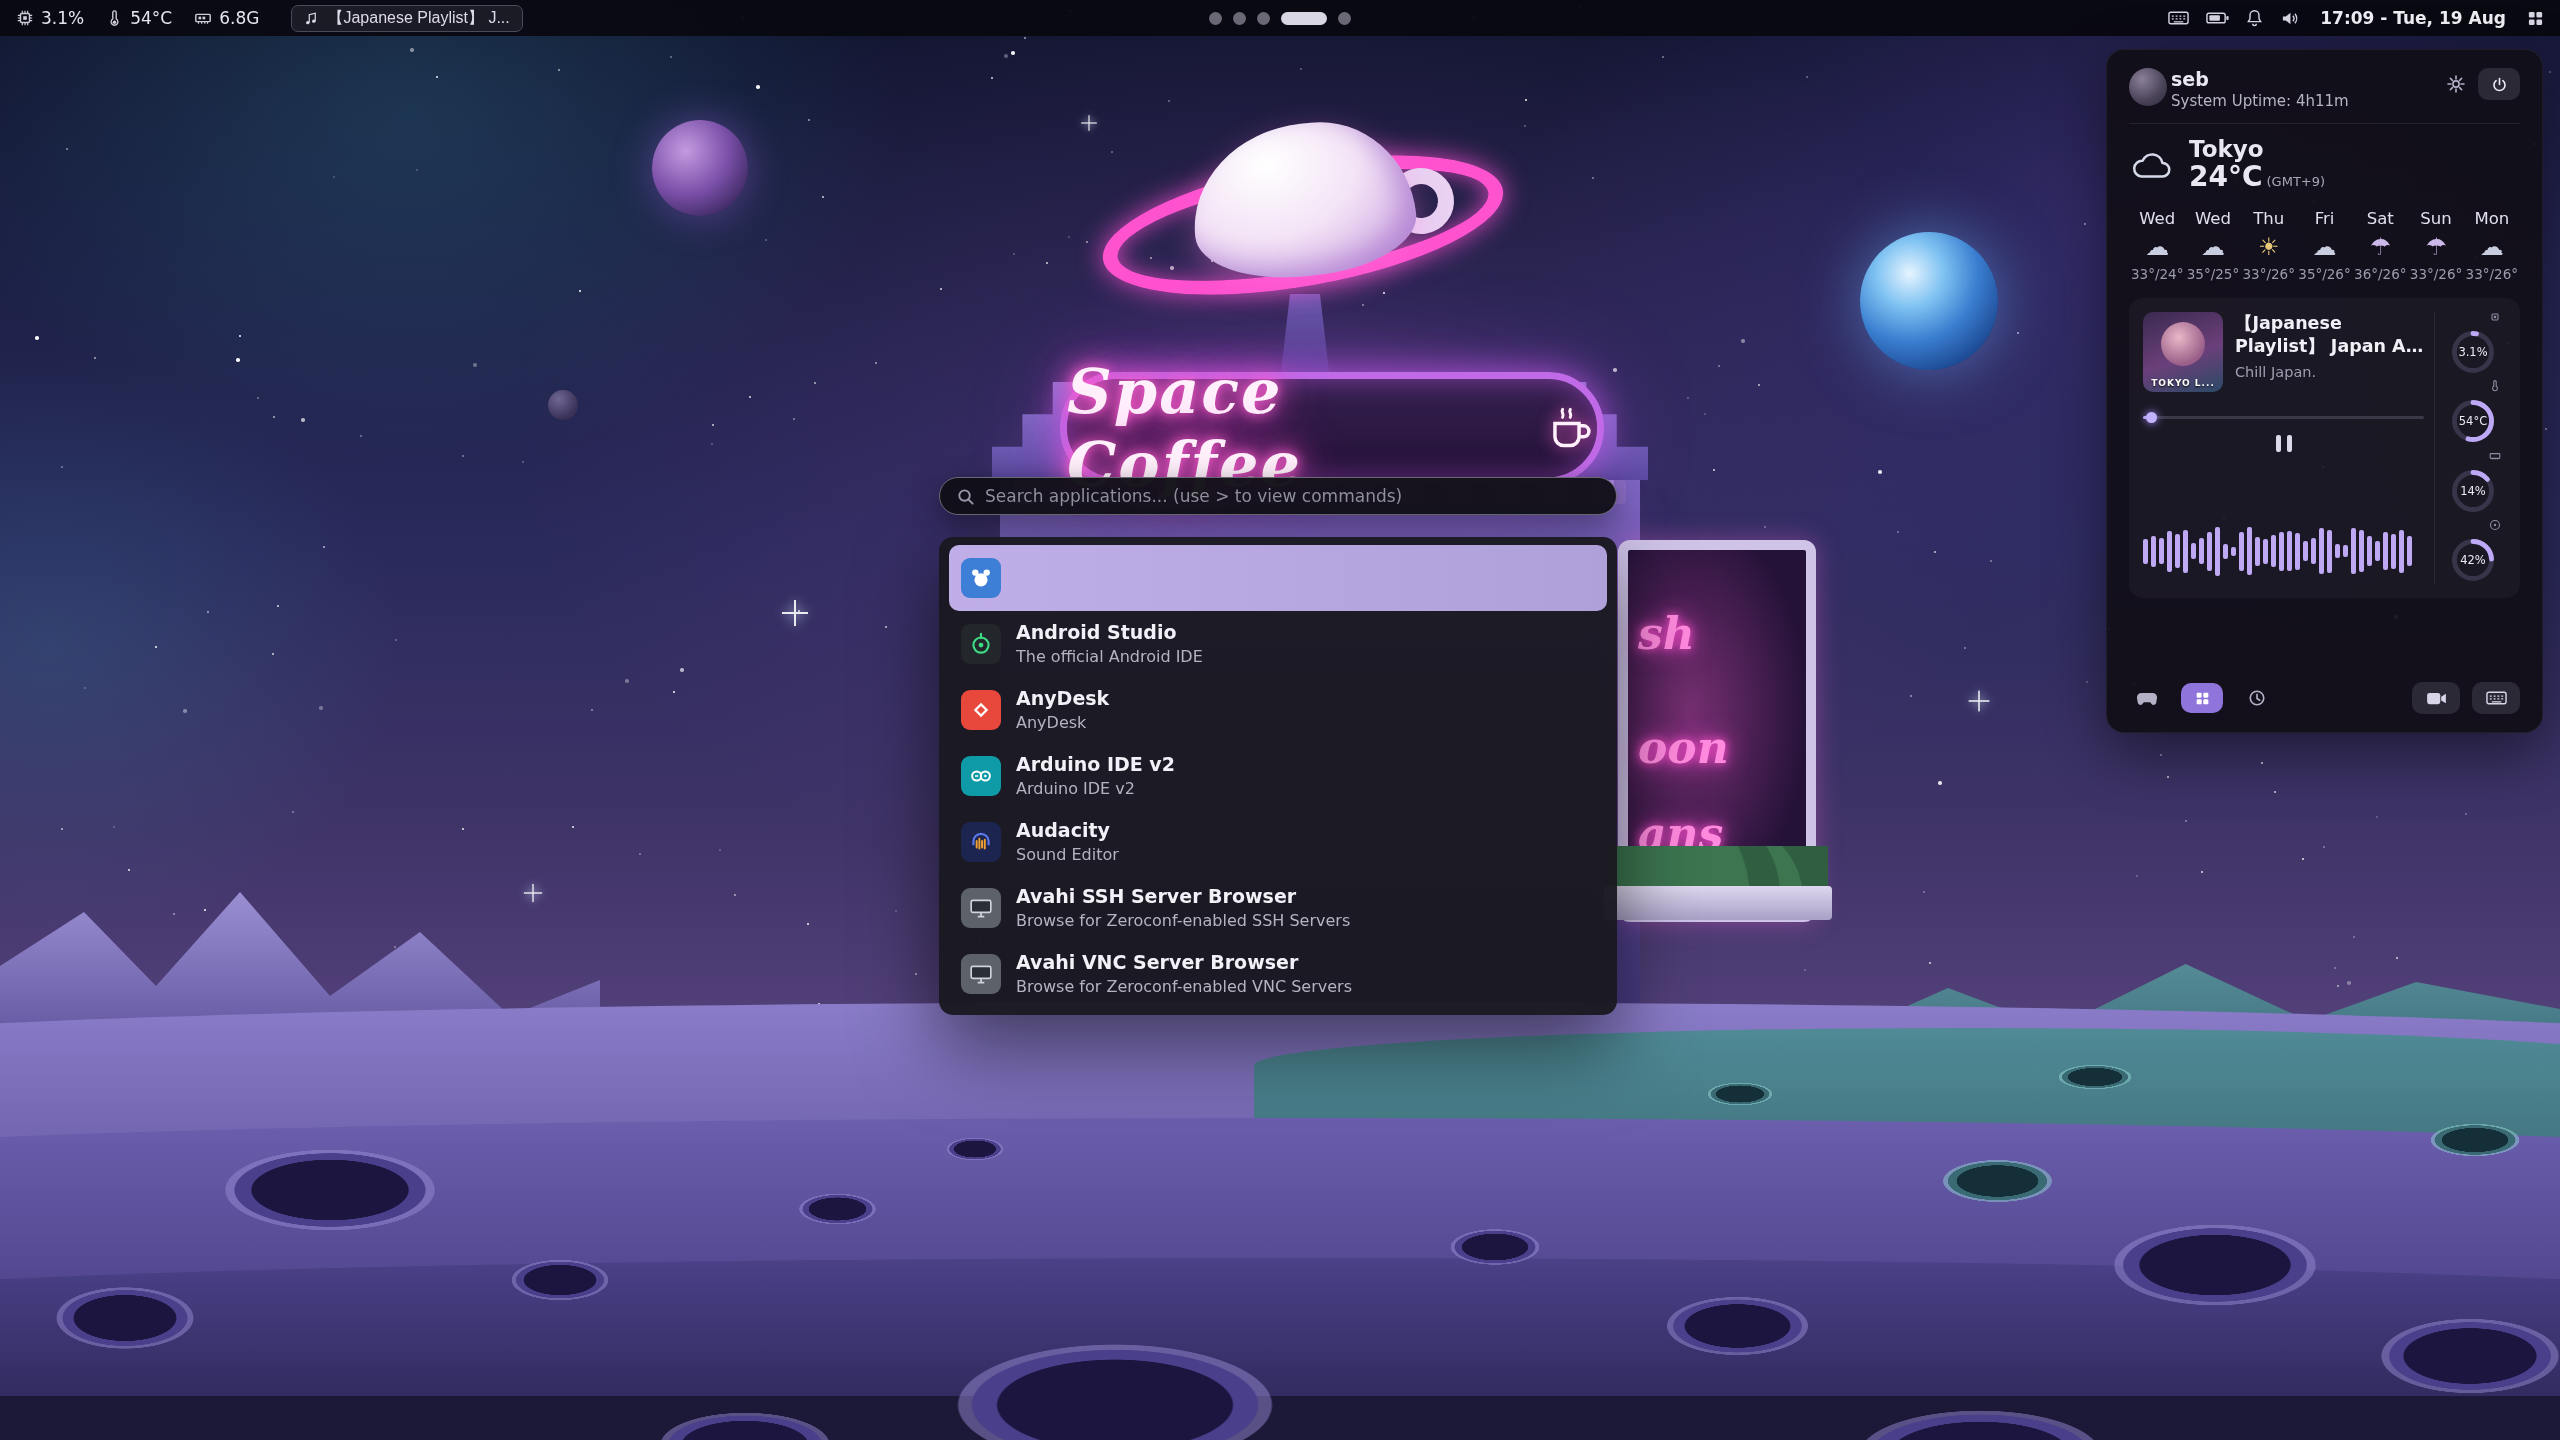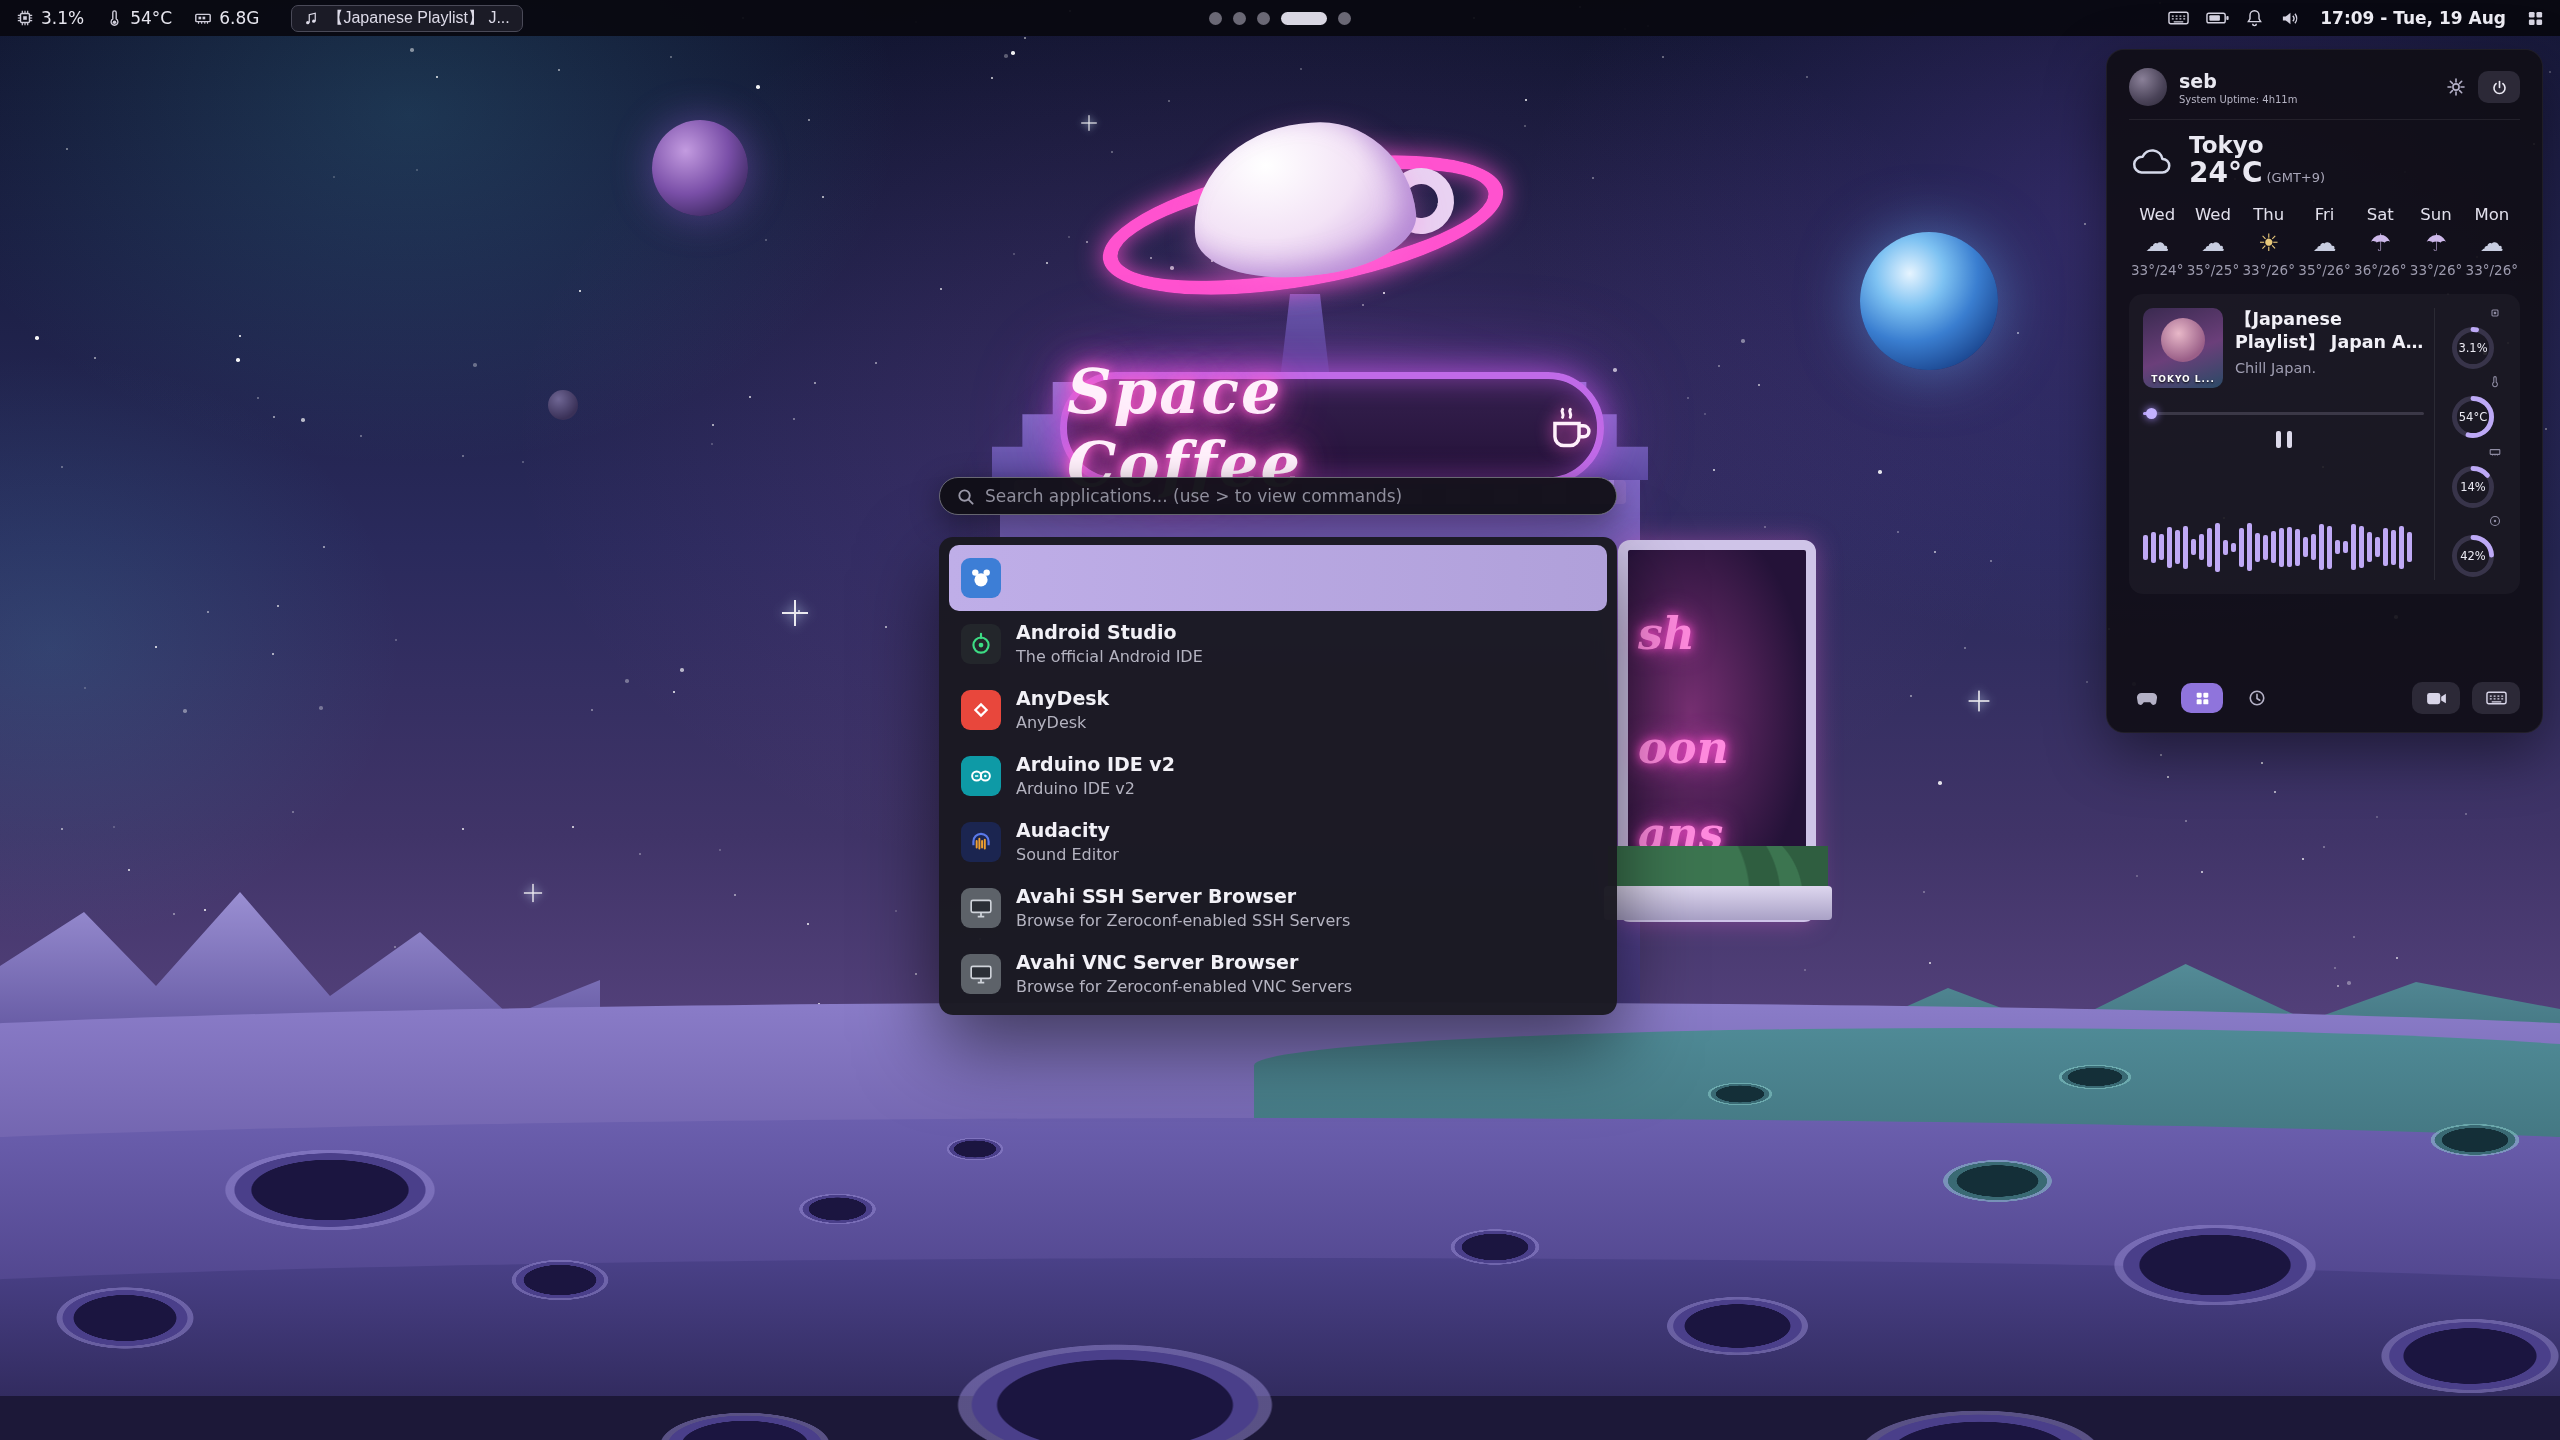--- a/index.html
+++ b/index.html
@@ -133,25 +133,25 @@
   .app-name{font-size:19px;font-weight:700;color:#f2f1f7;line-height:1.25}
   .app-desc{font-size:16px;color:#b4b3c0;line-height:1.25;margin-top:2px}
   .selected .app-desc{color:#efeafc}
   .bg-xfce{background:#3d7ed6}.bg-android{background:#23262b}.bg-anydesk{background:#e8473c}
   .bg-arduino{background:#0e9aa6}.bg-audacity{background:#1b2550}.bg-avahi{background:#5d6269}
 
   
   .dashboard{position:absolute;left:2106px;top:49px;width:437px;height:684px;z-index:20;
     border-radius:18px;background:rgba(16,14,22,.92);border:1px solid rgba(255,255,255,.06);
     padding:18px 22px;display:flex;flex-direction:column;box-shadow:0 20px 60px rgba(0,0,0,.45)}
-  .user-row{display:flex;align-items:center;gap:12px}
+  .user-row{display:flex;align-items:flex-start;gap:4px}
   .avatar{width:38px;height:38px;border-radius:50%;
     background:radial-gradient(circle at 35% 30%,#8a8098,#4a4358 60%,#2c2838);flex:0 0 auto}
   .user-name{font-size:19px;font-weight:700}
-  .user-uptime{font-size:10px;color:#b6b4c4;margin-top:2px}
+  .user-uptime{font-size:15px;color:#b6b4c4;margin-top:2px}
   .user-actions{margin-left:auto;display:flex;align-items:center;gap:12px}
   .gear-btn{color:#b4b1c8;background:none;border:0;cursor:pointer}
   .power-btn{width:42px;height:32px;border-radius:10px;background:#2c2937;border:0;cursor:pointer;
     display:flex;align-items:center;justify-content:center;color:#eceaf4}
   .hr{height:1px;background:rgba(255,255,255,.08);margin:13px 0}
   .weather-head{display:flex;align-items:center;gap:14px}
   .weather-city{font-size:23px;font-weight:700;line-height:1.1}
   .weather-temp{font-size:28px;font-weight:700;line-height:1.1}
   .weather-tz{font-size:13px;color:#a8a6b8;font-weight:400;margin-left:4px}
   .forecast{display:flex;justify-content:space-between;margin-top:16px;padding:0 2px}

